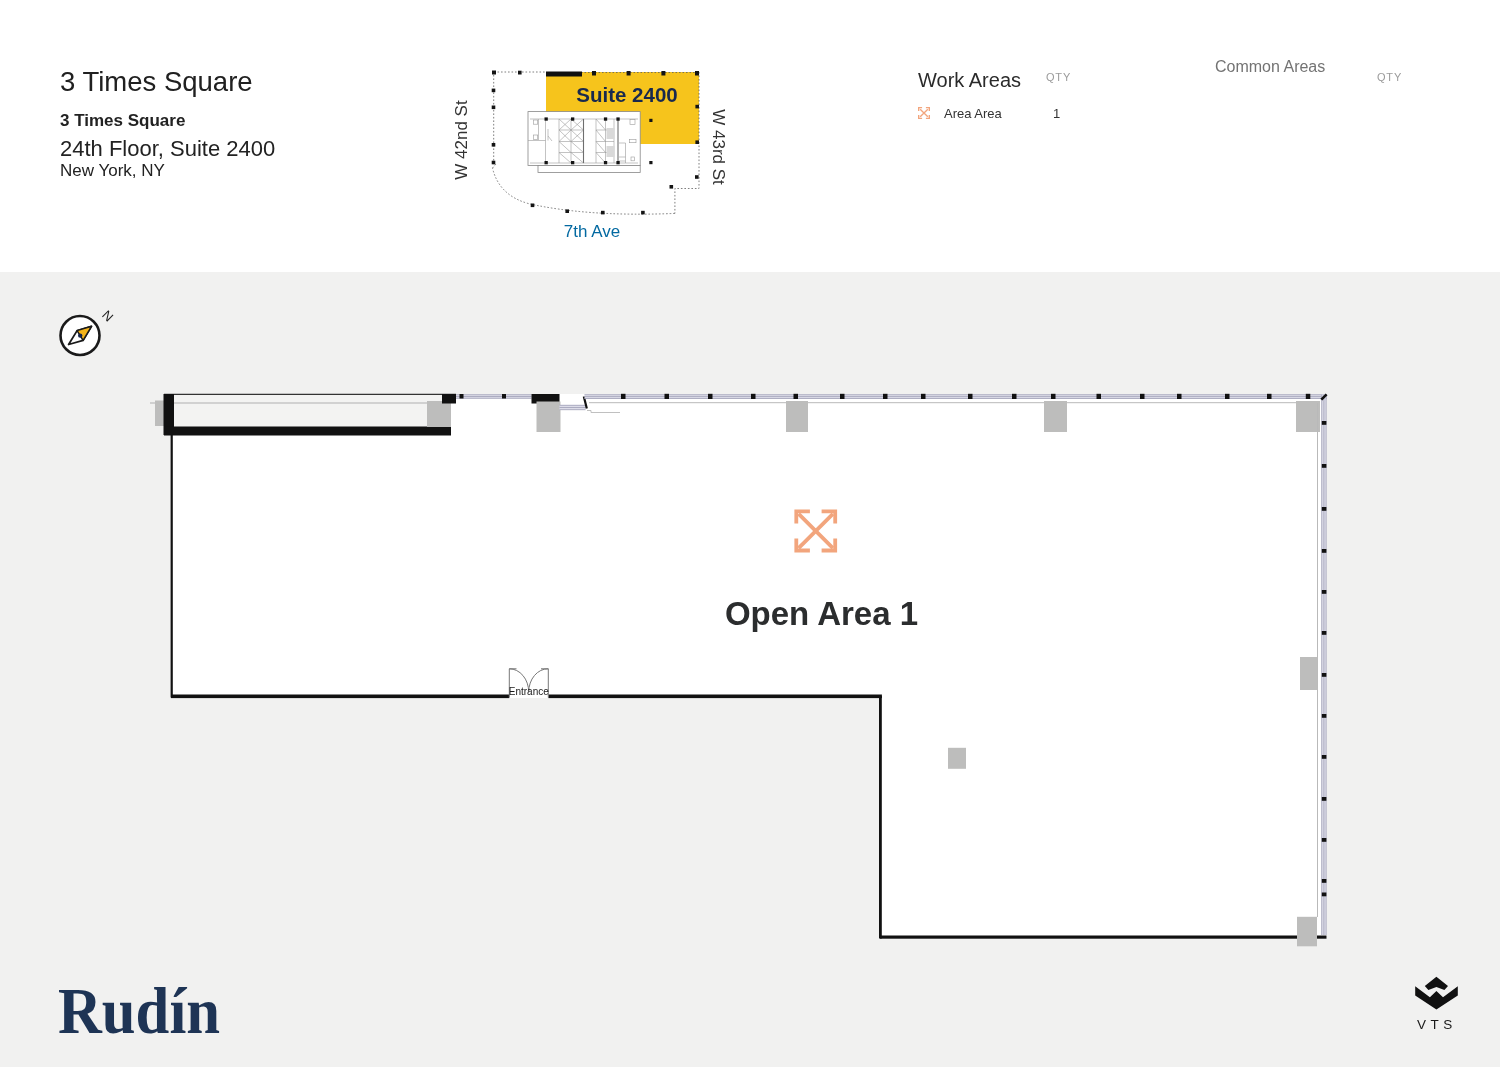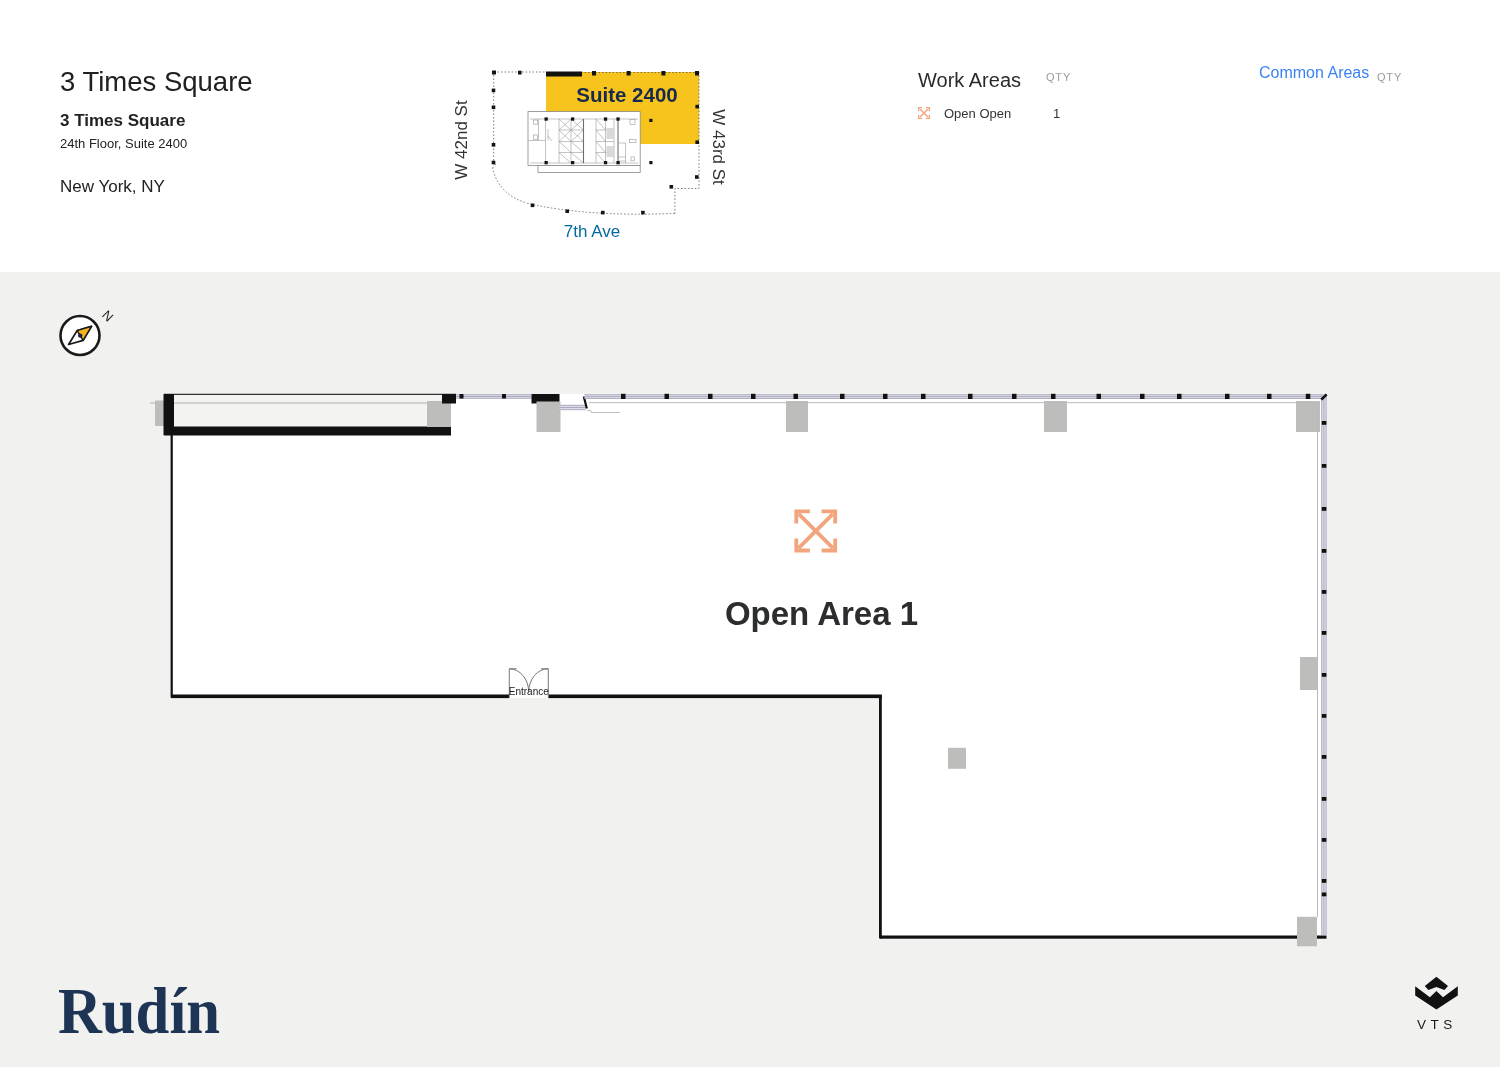--- a/index.html
+++ b/index.html
@@ -7,23 +7,23 @@
        font-family:"Liberation Sans",sans-serif;overflow:hidden;}
   .abs{position:absolute;}
 </style>
 </head>
 <body>
 
 <div class="abs" style="left:60px;top:66px;font-size:27.5px;color:#202020;">3 Times Square</div>
 
 <div class="abs" style="left:60px;top:111px;font-size:17px;font-weight:bold;color:#222;">3 Times Square</div>
 
-<div class="abs" style="left:60px;top:136px;font-size:13px;color:#222;">24th Floor, Suite 2400</div>
-
-<div class="abs" style="left:60px;top:161px;font-size:17px;color:#222;margin-top:16px;">New York, NY</div>
+<div class="abs" style="left:60px;top:136px;font-size:22px;color:#222;">24th Floor, Suite 2400</div>
+
+<div class="abs" style="left:60px;top:161px;font-size:17px;color:#222;">New York, NY</div>
 
 <svg class="abs" style="left:430px;top:55px;" width="310" height="200" viewBox="430 55 310 200">
 
   <rect x="546" y="72" width="153" height="72" fill="#f6c41c"></rect>
 
   <g fill="none" stroke="#606060" stroke-width="0.8" stroke-dasharray="1.6,1.9">
     <path d="M494,72 L546,72"></path>
     <path d="M581,72.5 L699,72.5"></path>
     <path d="M699,72 L699,188.5 L674.9,188.5 L674.9,213.4"></path>
     <path d="M674.9,213.4 Q590,217 530,204 Q499,196 492.5,168"></path>
@@ -114,25 +114,25 @@
 <svg class="abs" style="left:918px;top:106.5px;" width="12" height="12" viewBox="0 0 44 44">
   <g stroke="#f2a57d" stroke-width="5" fill="none">
     <path d="M8,8 L36,36 M36,8 L8,36"></path>
     <path d="M15,2.5 L2.5,2.5 L2.5,15"></path>
     <path d="M29,2.5 L41.5,2.5 L41.5,15"></path>
     <path d="M2.5,29 L2.5,41.5 L15,41.5"></path>
     <path d="M41.5,29 L41.5,41.5 L29,41.5"></path>
   </g>
 </svg>
 
-<div class="abs" style="left:944px;top:105.5px;font-size:13px;color:#333;">Open Open</div>
+<div class="abs" style="left:944px;top:105.5px;font-size:13px;color:#333;">Area Area</div>
 
 <div class="abs" style="left:1053px;top:105.5px;font-size:13px;color:#333;">1</div>
 
-<div class="abs" style="left:1215px;top:64px;font-size:16px;color:#3b82f6;margin-left:44px;">Common Areas</div>
+<div class="abs" style="left:1215px;top:58px;font-size:16px;color:#737373;">Common Areas</div>
 
 <div class="abs" style="left:1377px;top:71px;font-size:11px;color:#9b9b9b;letter-spacing:0.8px;">QTY</div>
 
 <div class="abs" style="left:0;top:272px;width:1500px;height:795px;background:#f1f1f0;"></div>
 
 <svg class="abs" style="left:0;top:270px;" width="1500" height="797" viewBox="0 270 1500 797">
 
   <polygon points="171,394 1326.5,394 1326.5,938.5 879,938.5 879,698 171,698" fill="#ffffff"></polygon>
 
   <rect x="172" y="394.5" width="279" height="32.5" fill="#f3f3f2"></rect>

